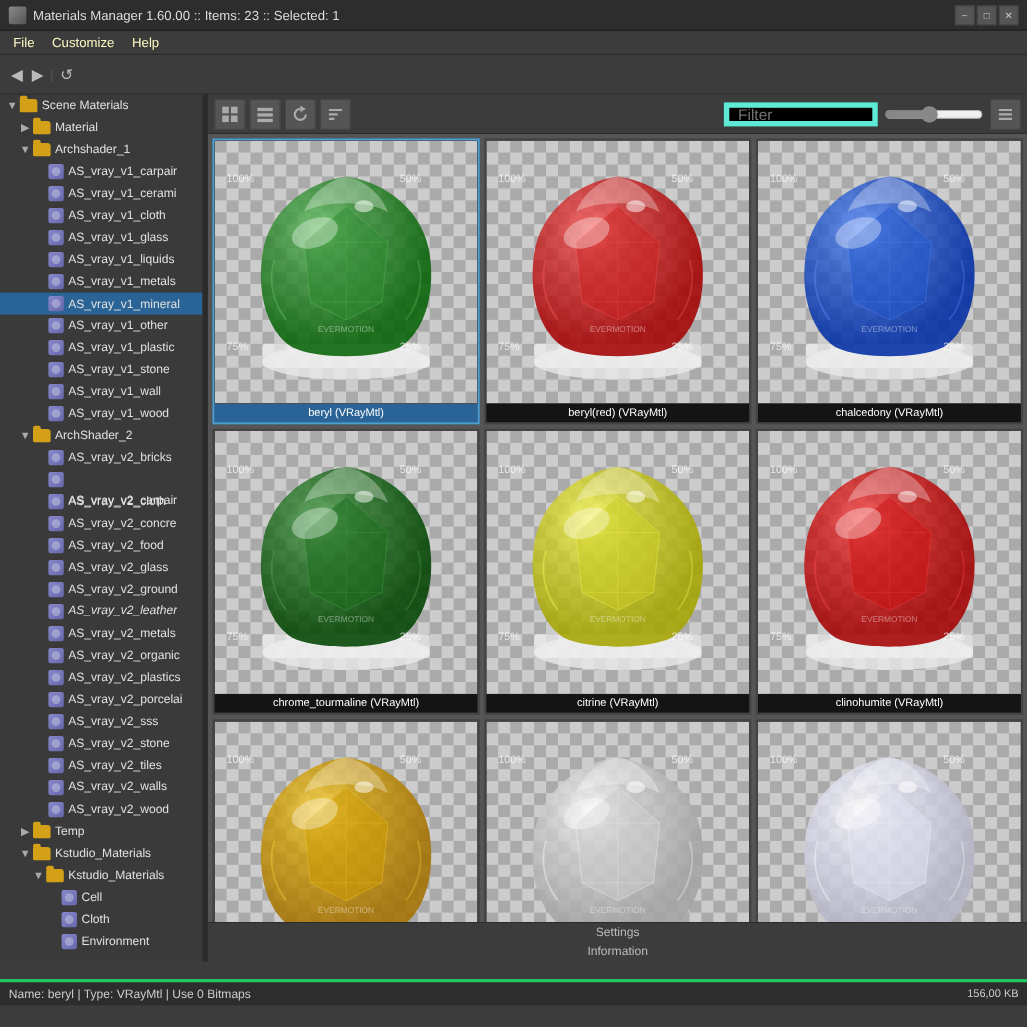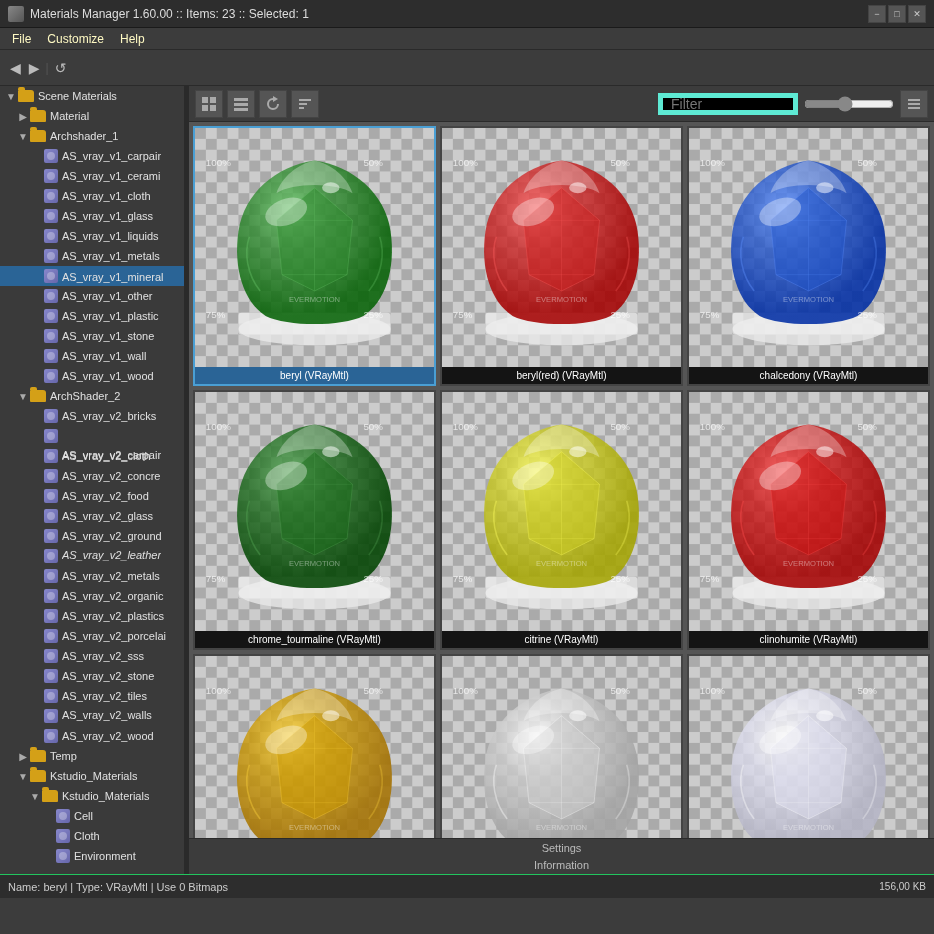--- a/index.html
+++ b/index.html
@@ -306,22 +306,23 @@
       cursor: pointer;
     }
 
     
     #status-bar {
       background: #2d2d2d;
       height: 24px;
       display: flex;
       align-items: center;
       padding: 0 8px;
-      border-top: 1px solid #22c55e;
+      border-top: 3px solid #22c55e;
       justify-content: space-between;
+      margin-top: 16px;
     }
     #status-bar .status-text {
       color: #ccc;
       font-size: 11px;
     }
     #status-bar .size-text {
       color: #ccc;
       font-size: 10px;
     }
   </style>

